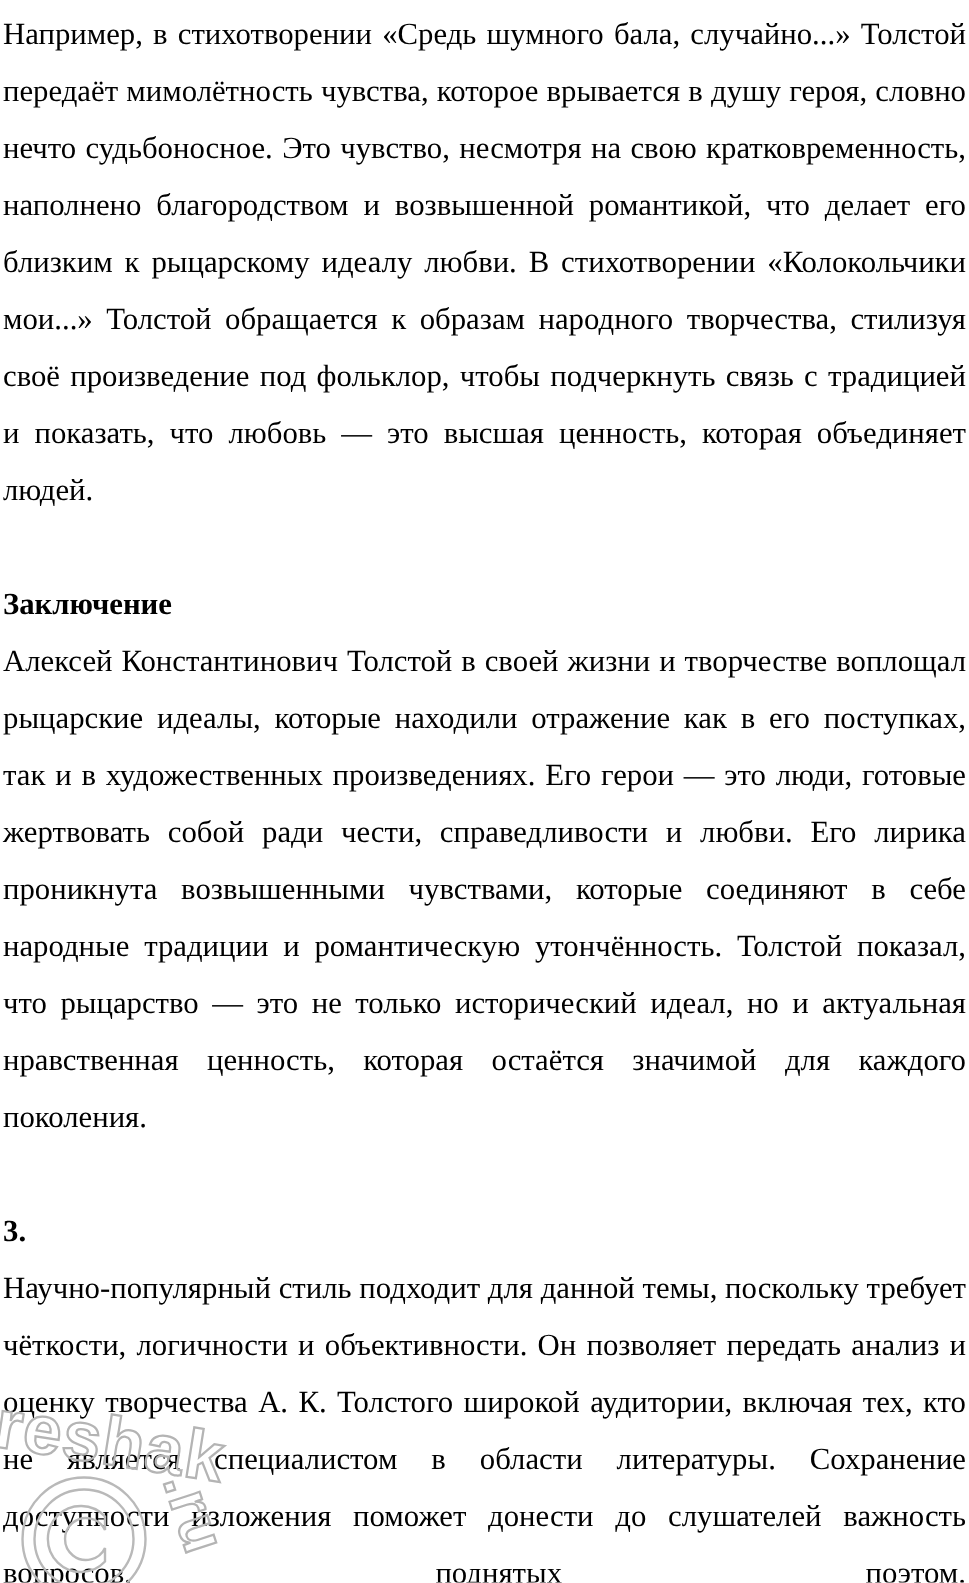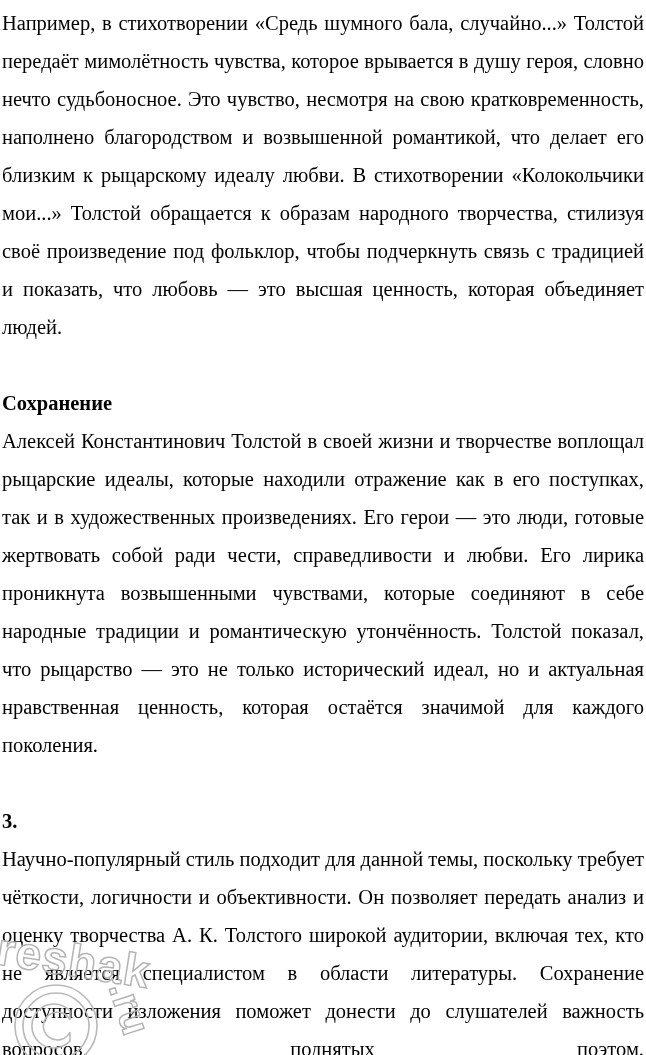--- a/index.html
+++ b/index.html
@@ -88,21 +88,21 @@
 </style>
 </head>
 <body>
 
 <div id="page">
 
   <div class="doc-body">
 
     <p class="para">Например, в стихотворении «Средь шумного бала, случайно...» Толстой передаёт мимолётность чувства, которое врывается в душу героя, словно нечто судьбоносное. Это чувство, несмотря на свою кратковременность, наполнено благородством и возвышенной романтикой, что делает его близким к рыцарскому идеалу любви. В стихотворении «Колокольчики мои...» Толстой обращается к образам народного творчества, стилизуя своё произведение под фольклор, чтобы подчеркнуть связь с традицией и показать, что любовь — это высшая ценность, которая объединяет людей.</p>
 
-    <h3 class="heading">Сохранение</h3>
+    <h3 class="heading">Заключение</h3>
 
     <p class="para">Алексей Константинович Толстой в своей жизни и творчестве воплощал рыцарские идеалы, которые находили отражение как в его поступках, так и в художественных произведениях. Его герои — это люди, готовые жертвовать собой ради чести, справедливости и любви. Его лирика проникнута возвышенными чувствами, которые соединяют в себе народные традиции и романтическую утончённость. Толстой показал, что рыцарство — это не только исторический идеал, но и актуальная нравственная ценность, которая остаётся значимой для каждого поколения.</p>
 
     <h3 class="heading">3.</h3>
 
     <p class="para">Научно-популярный стиль подходит для данной темы, поскольку требует чёткости, логичности и объективности. Он позволяет передать анализ и оценку творчества А. К. Толстого широкой аудитории, включая тех, кто не является специалистом в области литературы. Сохранение доступности изложения поможет донести до слушателей важность вопросов, поднятых поэтом.</p>
 
   </div>
 
   <div id="watermark">

